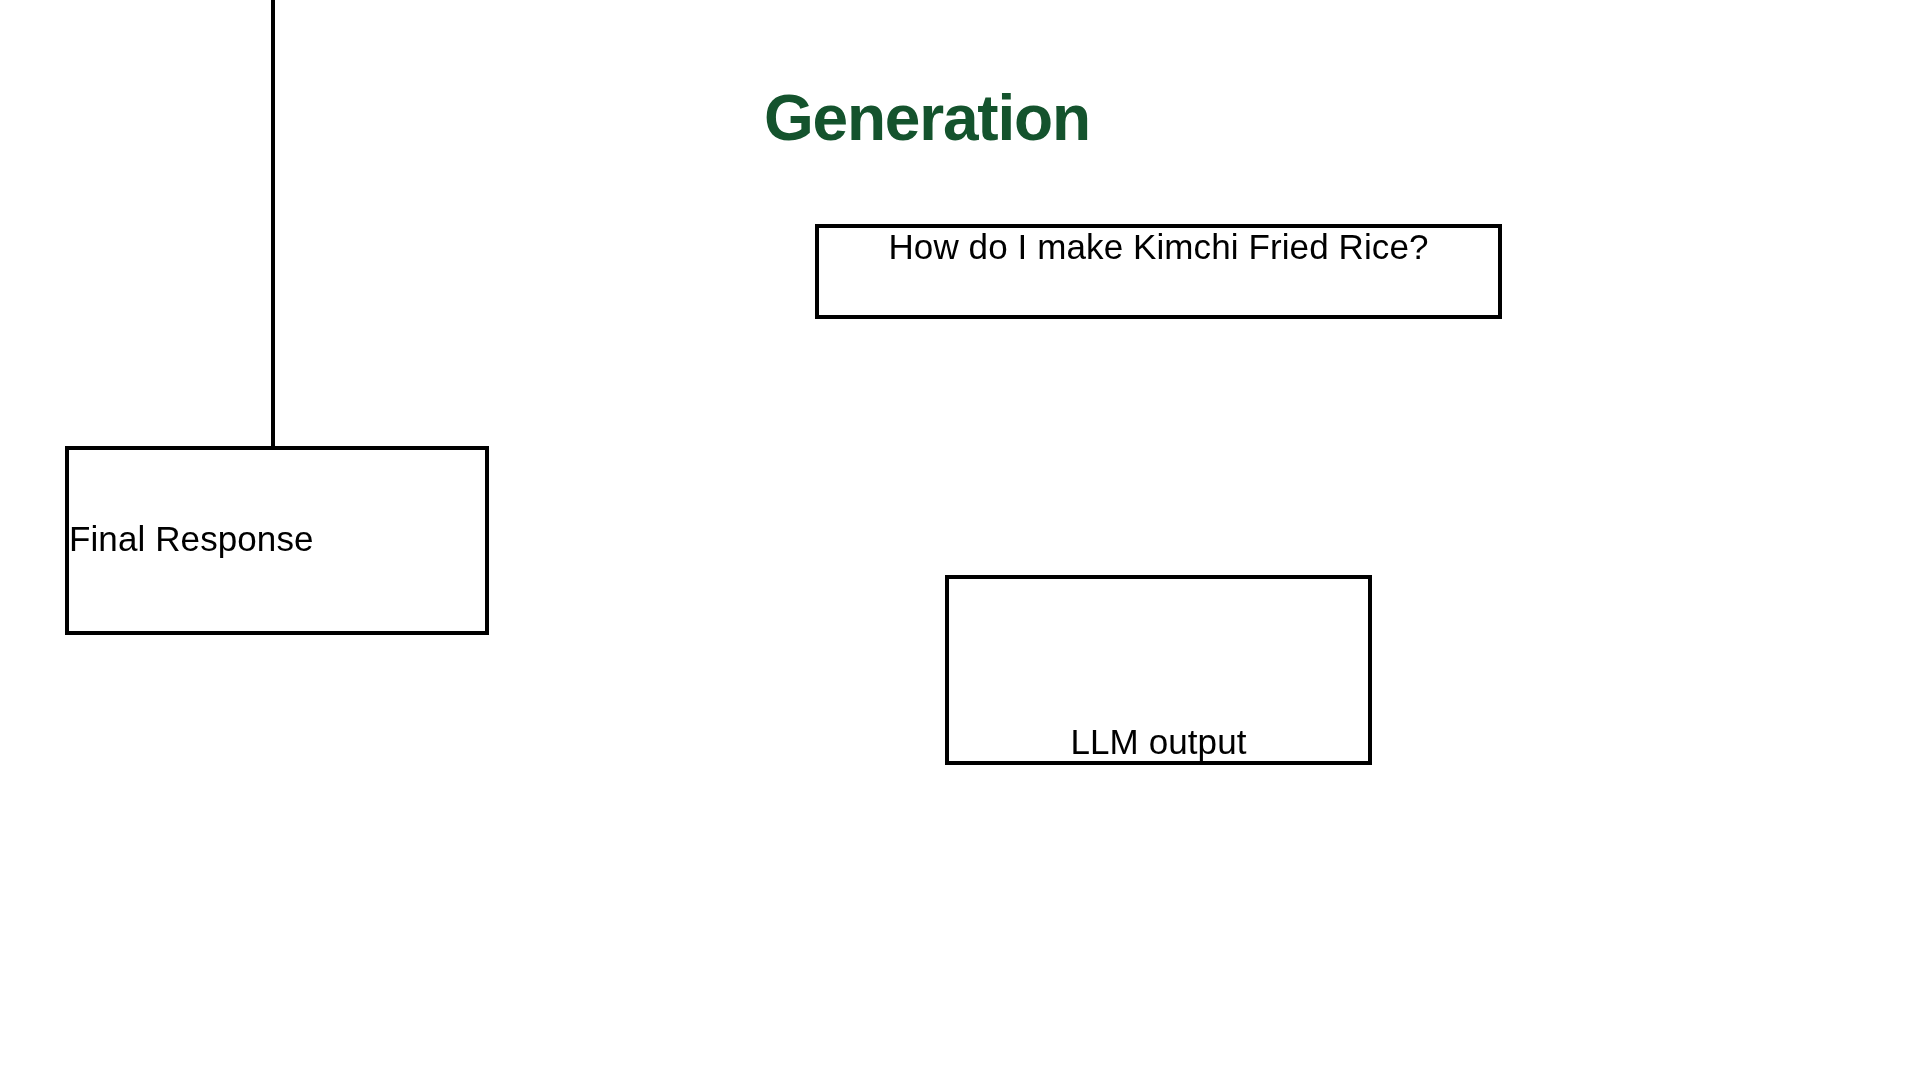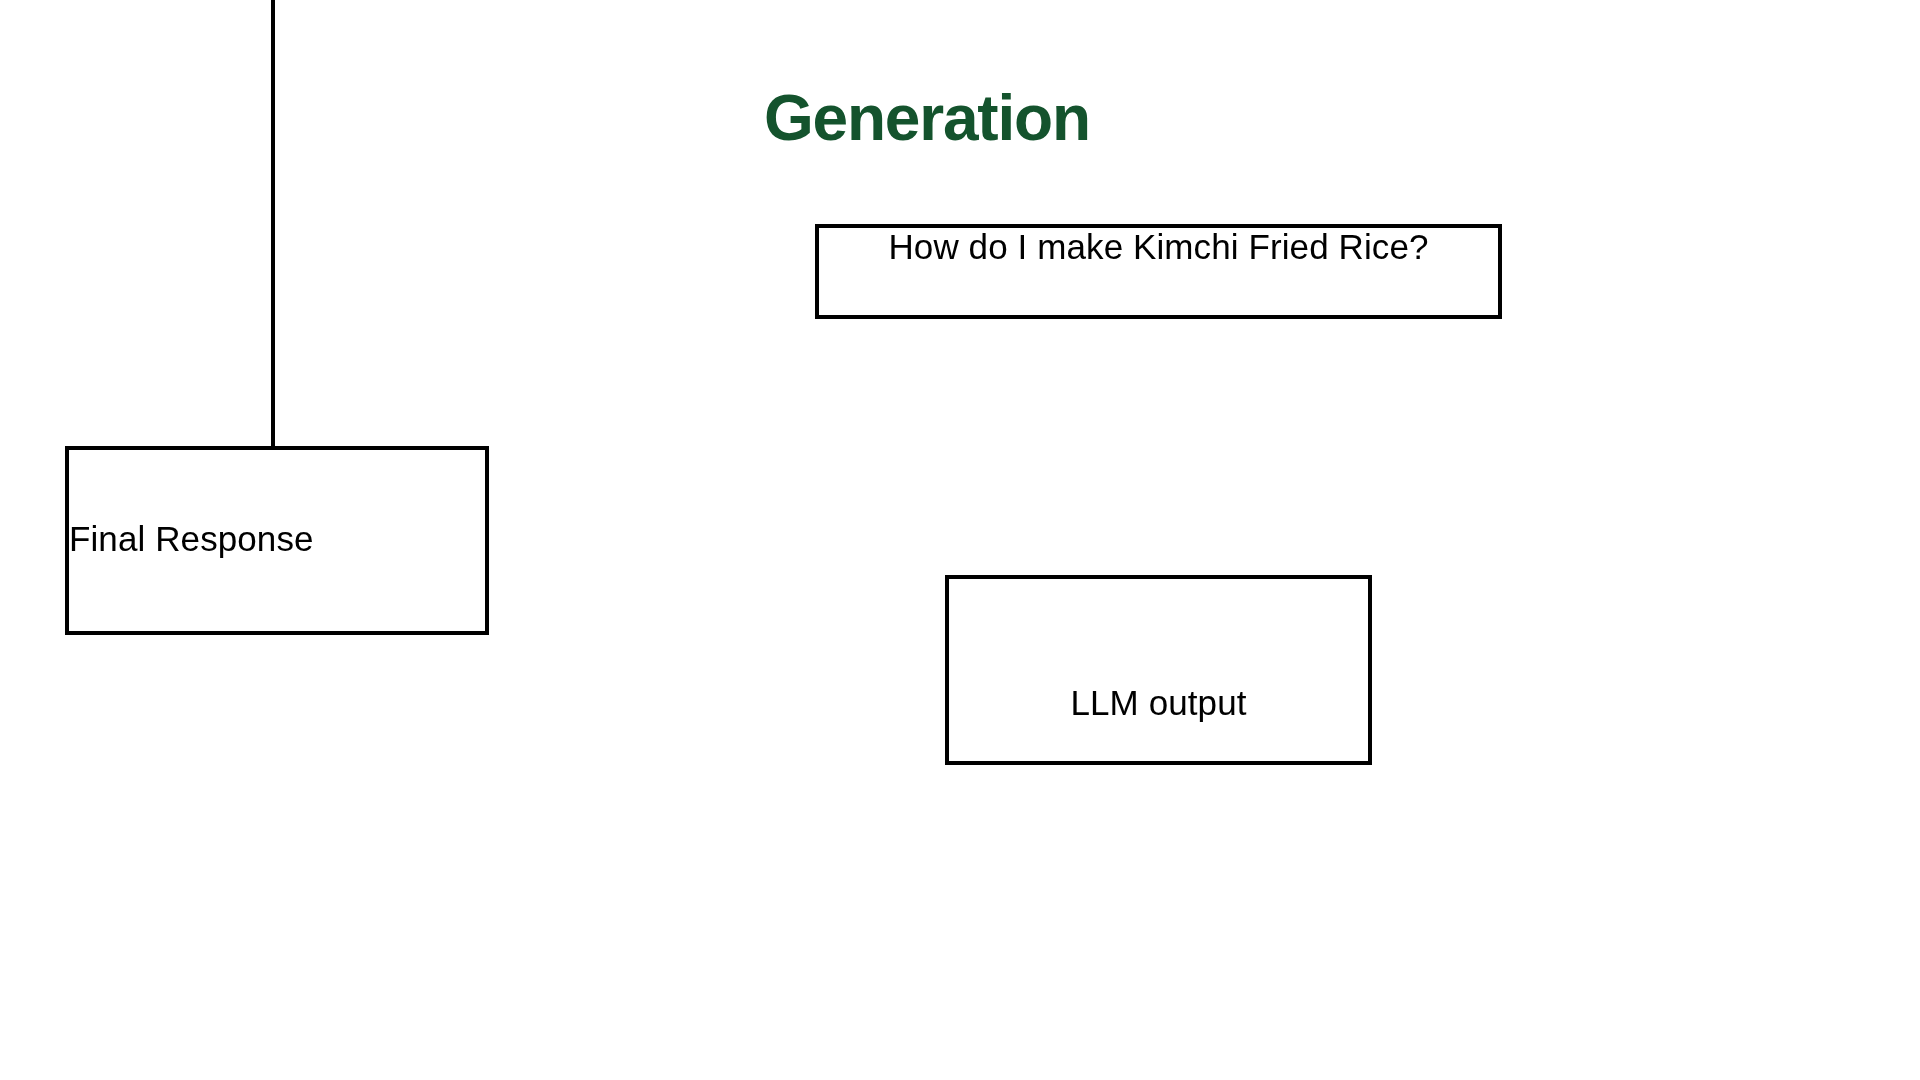--- a/index.html
+++ b/index.html
@@ -72,21 +72,21 @@
     top: 224px;
     width: 687px;
     height: 95px;
   }
 
   #node-llm-output {
     left: 945px;
     top: 575px;
     width: 427px;
     height: 190px;
-    align-items: center;
+    align-items: flex-end;
     padding-top: 66px;
   }
 
   
   #section-title {
     position: absolute;
     left: 744px;
     top: 86px;
     font-size: 64px;
     font-weight: bold;

